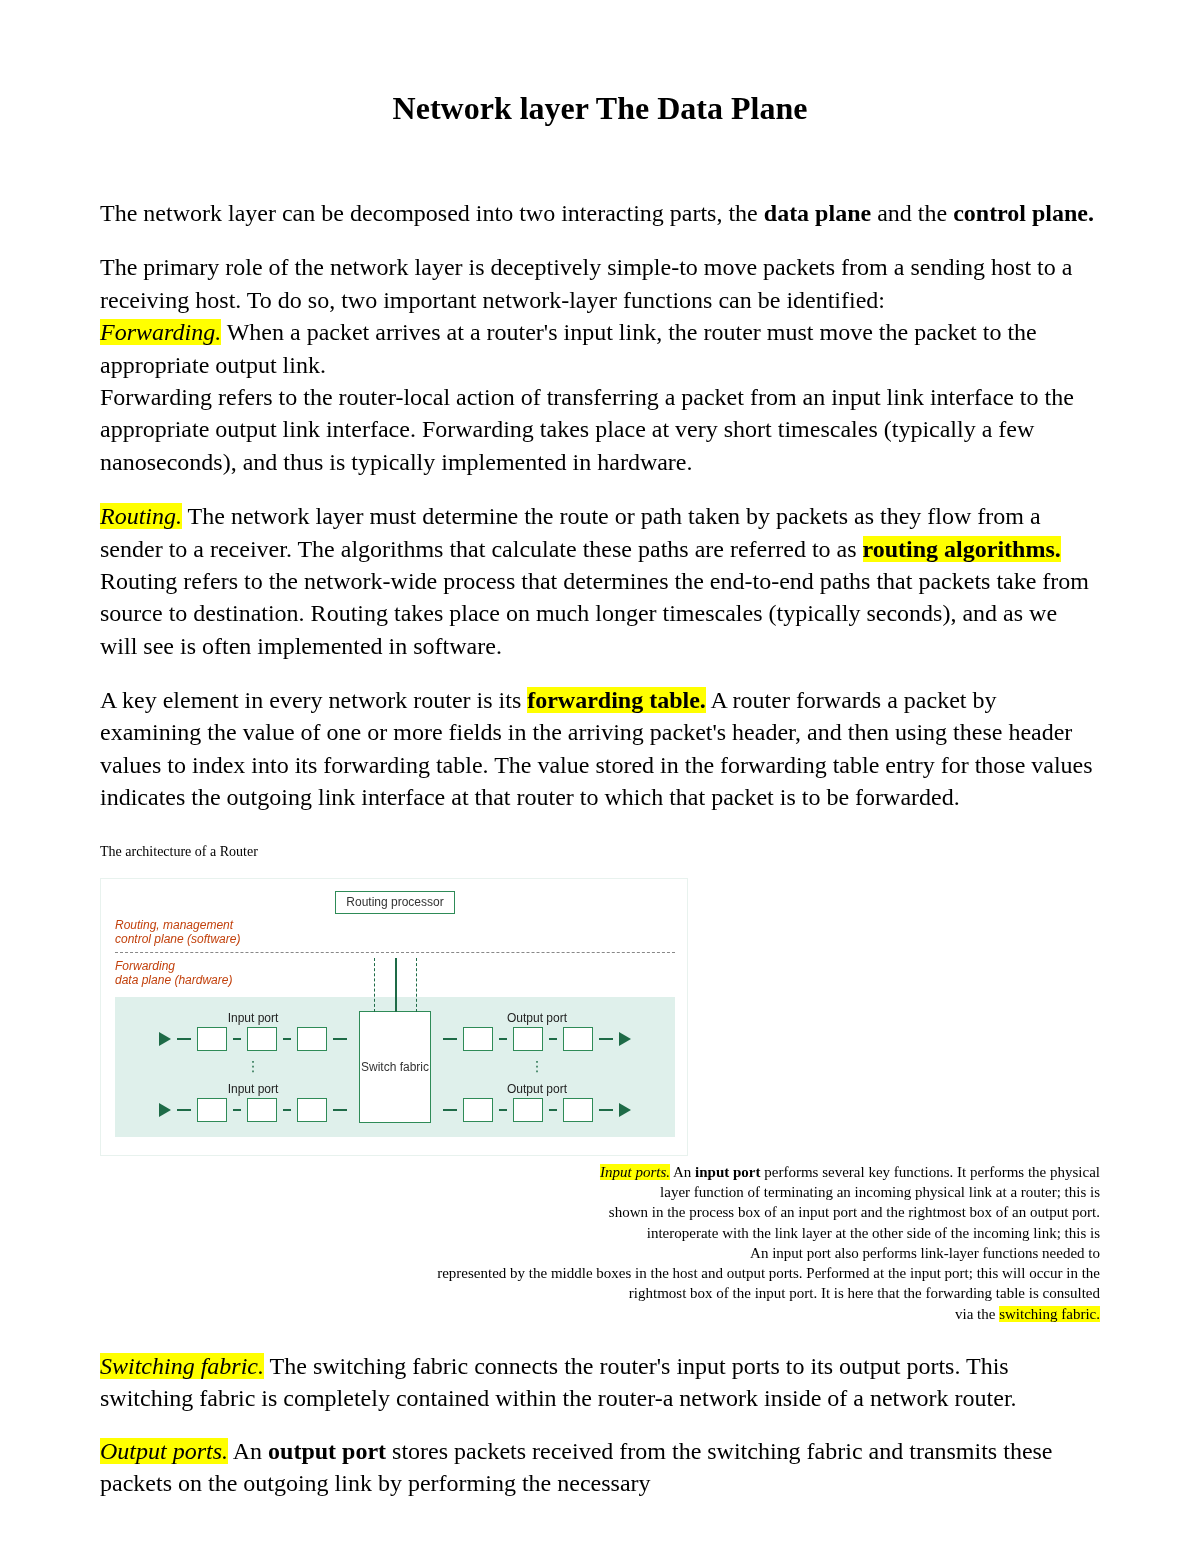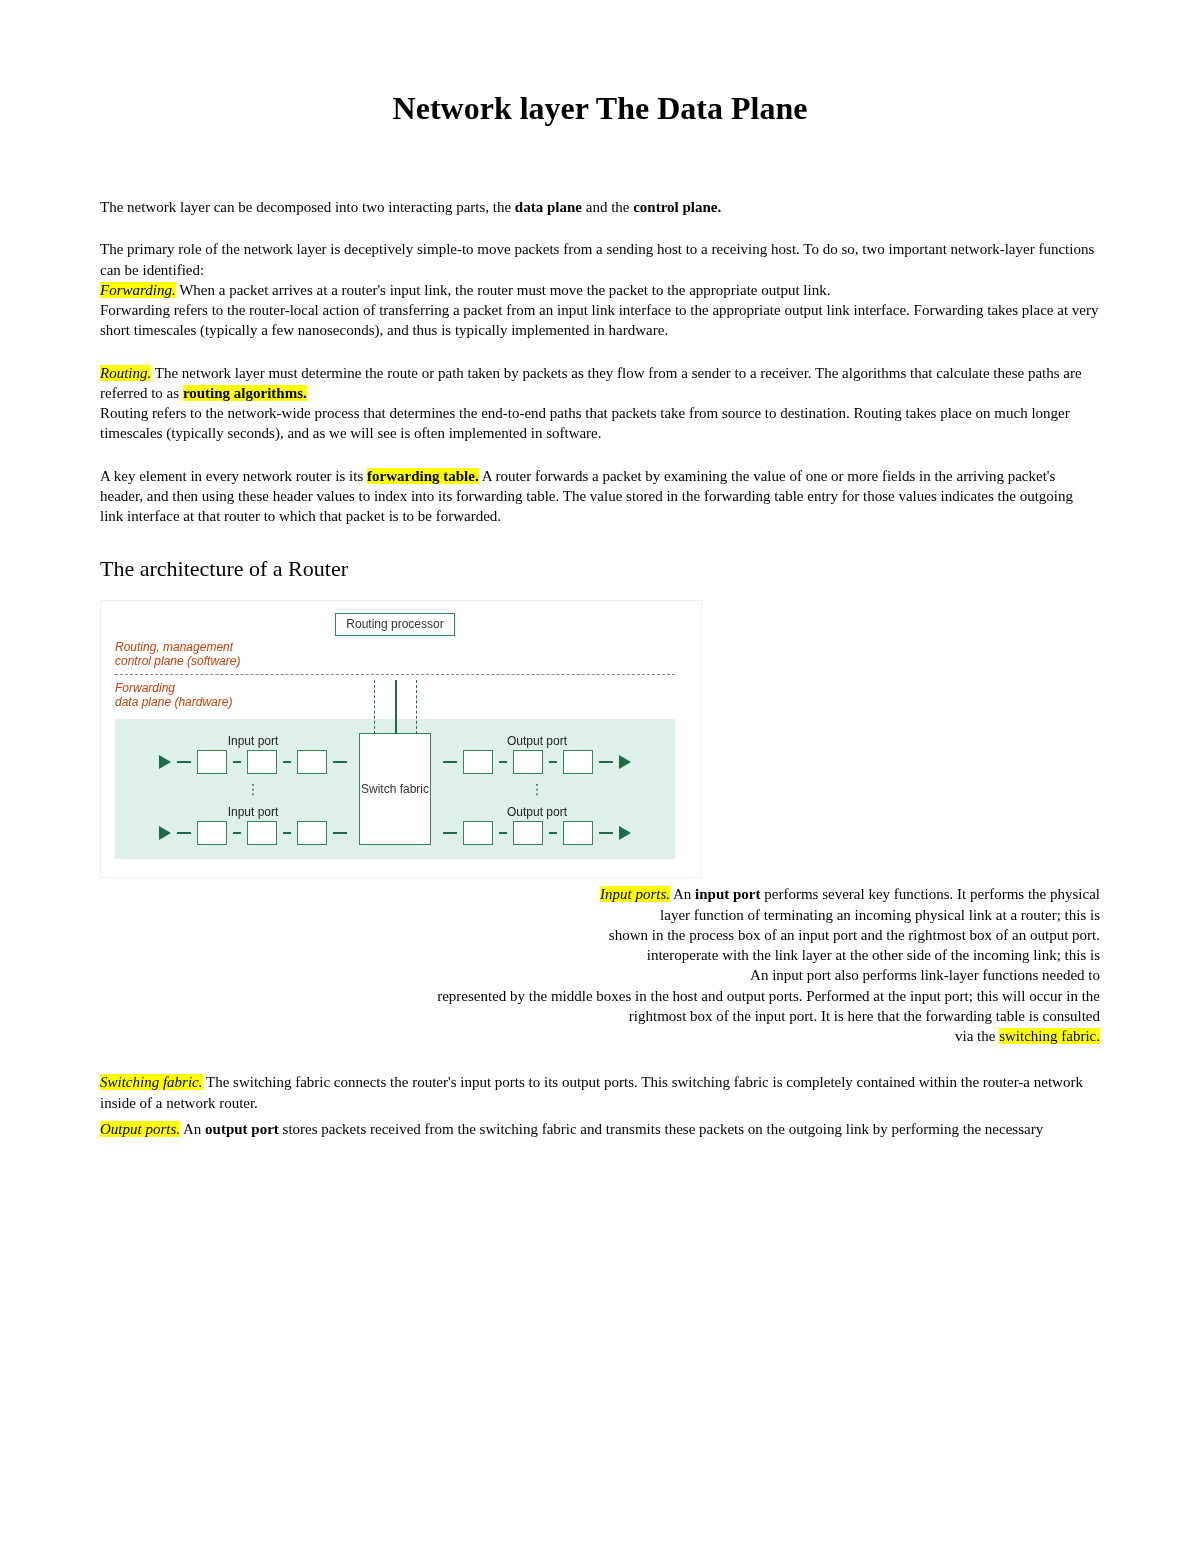--- a/index.html
+++ b/index.html
@@ -14,40 +14,40 @@
     padding: 90px 100px 60px 100px;
     color: #000;
   }
   h1.title {
     text-align: center;
     font-size: 32px;
     font-weight: bold;
     margin: 0 0 70px 0;
   }
   p.body {
-    font-size: 15px;
+    font-size: 24px;
     line-height: 1.35;
     margin: 0 0 22px 0;
   }
   .hl {
     background: #ffff00;
   }
   .italic { font-style: italic; }
   .bold { font-weight: bold; }
   h2.sub {
-    font-size: 22px;
+    font-size: 14px;
     font-weight: normal;
     margin: 30px 0 18px 0;
   }
   
   .diagram {
     width: 560px;
     background: #ffffff;
     border: 1px solid #e8f2ee;
-    padding: 12px 26px 18px 14px;
+    padding: 12px 12px 18px 14px;
     font-family: Arial, Helvetica, sans-serif;
     font-size: 12px;
     color: #333;
     position: relative;
     margin-bottom: 6px;
   }
   .proc-wrap {
     display:flex;
     justify-content:center;
     margin-bottom:4px;
@@ -286,21 +286,21 @@
     <span class="line">interoperate with the link layer at the other side of the incoming link; this is</span>
     <span class="line">An input port also performs link-layer functions needed to</span>
     <span class="line">represented by the middle boxes in the host and output ports. Performed at the input port; this will occur in the</span>
     <span class="line">rightmost box of the input port. It is here that the forwarding table is consulted</span>
     <span class="line">
       <span>via the </span>
       <span class="hl">switching fabric.</span>
     </span>
   </div>
 
-  <p class="body" style="margin-bottom:6px;">
+  <p class="body" style="margin-bottom:20px;">
     <span class="hl italic">Switching fabric.</span>
     <span> The switching fabric connects the router's input ports to its output ports. This switching fabric is completely contained within the router-a network inside of a network router.</span>
   </p>
 
   <p class="body">
     <span class="hl italic">Output ports.</span>
     <span> An </span>
     <span class="bold">output port</span>
     <span> stores packets received from the switching fabric and transmits these packets on the outgoing link by performing the necessary</span>
   </p>

